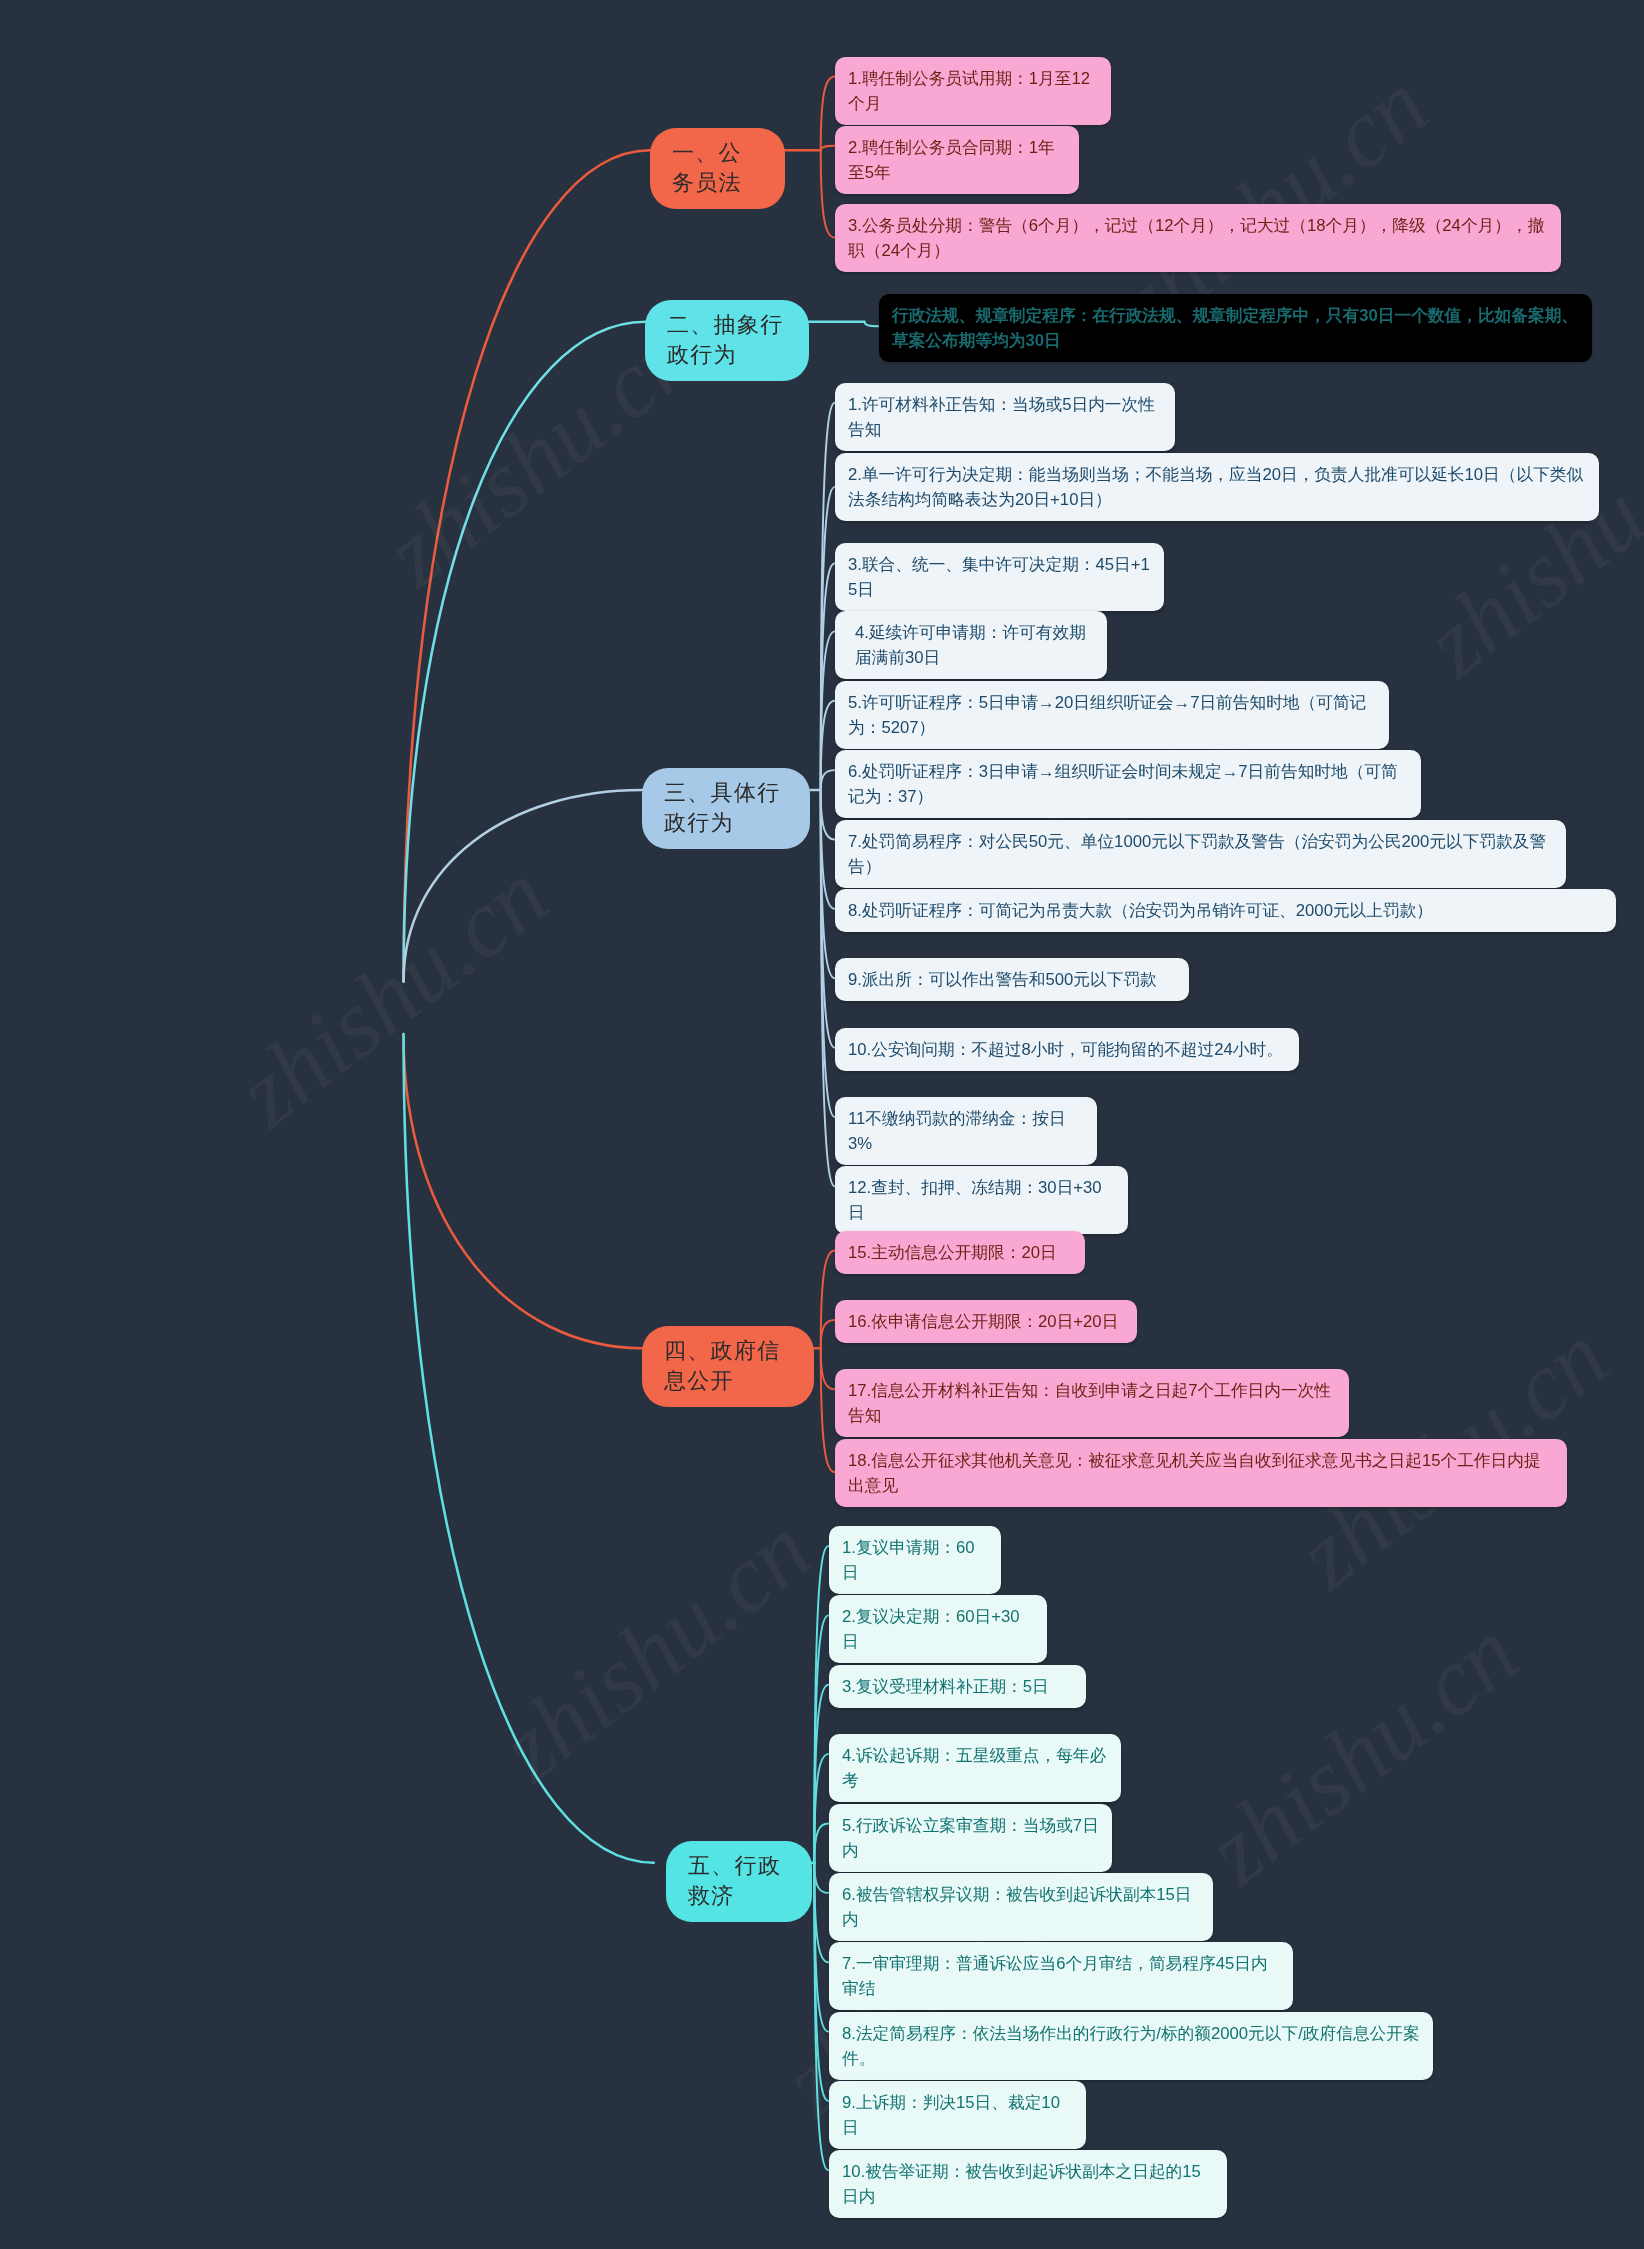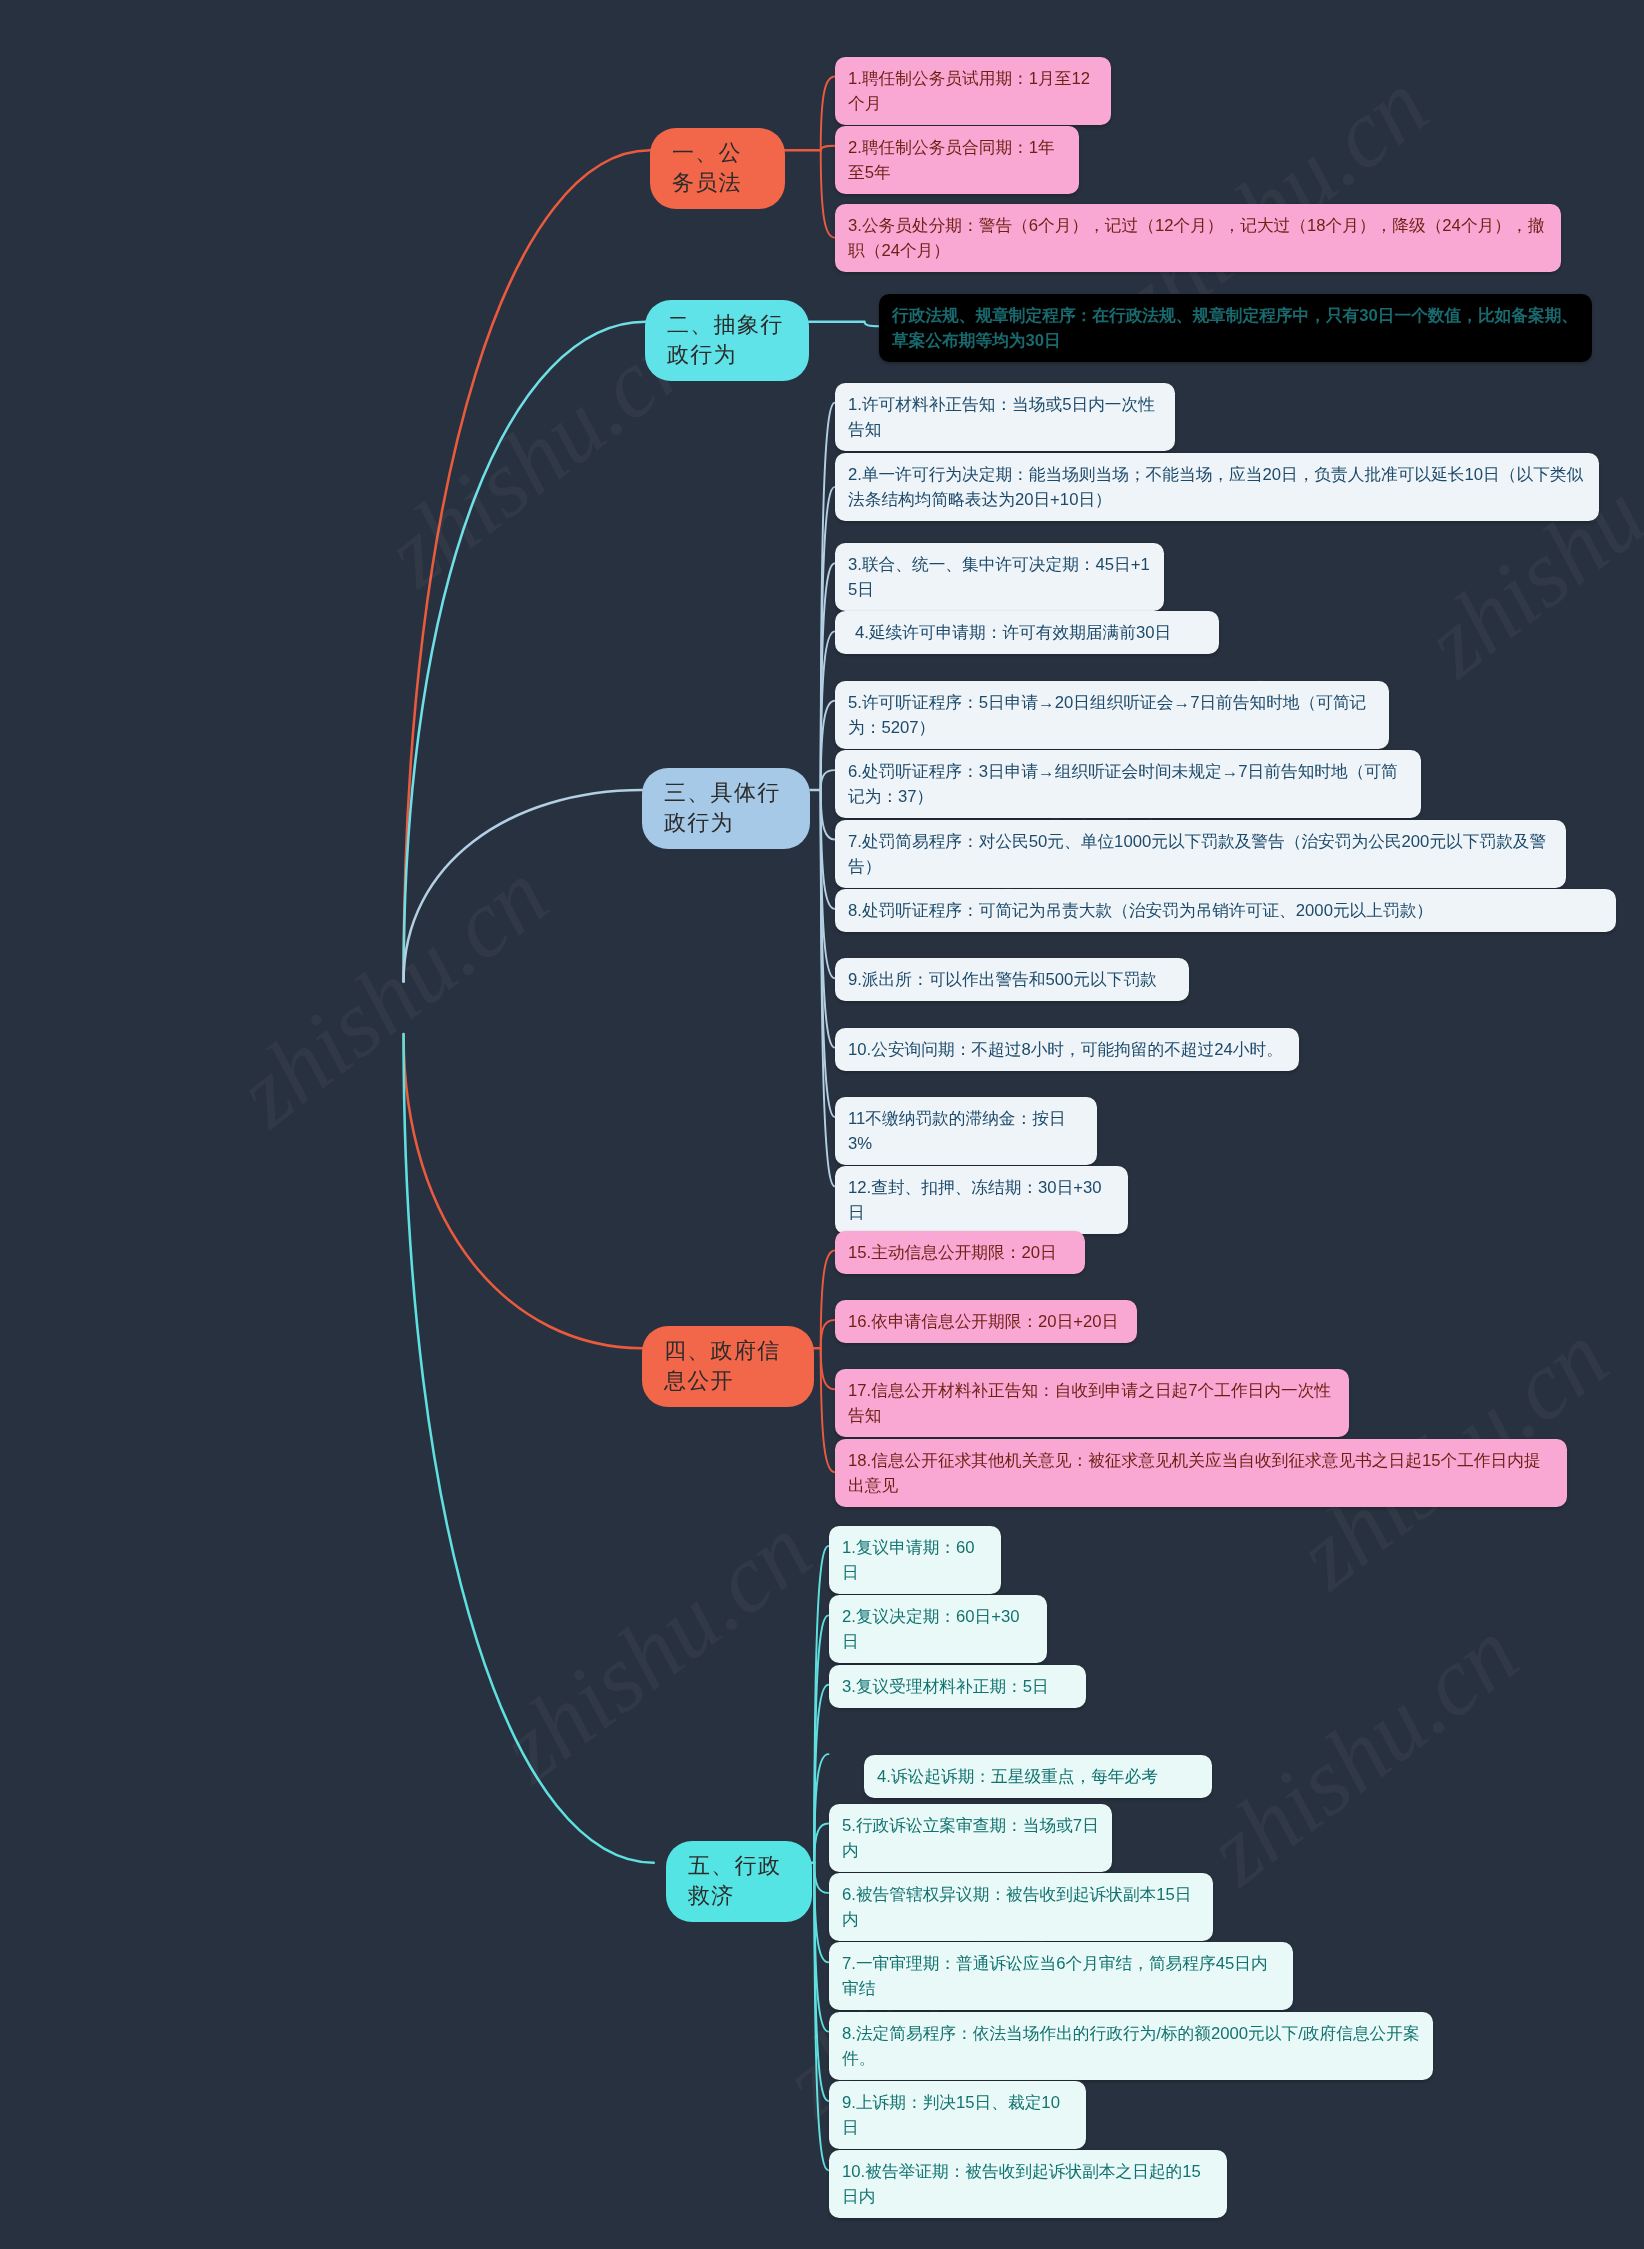--- a/index.html
+++ b/index.html
@@ -133,39 +133,39 @@
     <div class="node branch b1" style="left: 650px; top: 128px; width: 135px; min-height: 44px; background: rgb(242, 102, 74);">一、公务员法</div>
     <div class="node leaf warm" style="left: 835px; top: 57px; width: 276px; min-height: 40px;">1.聘任制公务员试用期：1月至12个月</div>
     <div class="node leaf warm" style="left: 835px; top: 126px; width: 244px; min-height: 40px;">2.聘任制公务员合同期：1年至5年</div>
     <div class="node leaf warm" style="left: 835px; top: 204px; width: 726px; min-height: 67px;">3.公务员处分期：警告（6个月），记过（12个月），记大过（18个月），降级（24个月），撤职（24个月）</div>
     <div class="node branch b2" style="left: 645px; top: 300px; width: 164px; min-height: 44px; background: rgb(95, 227, 232);">二、抽象行政行为</div>
     <div class="node leaf mint" style="left: 879px; top: 294px; width: 713px; min-height: 64px;">行政法规、规章制定程序：在行政法规、规章制定程序中，只有30日一个数值，比如备案期、草案公布期等均为30日</div>
     <div class="node branch b3" style="left: 642px; top: 768px; width: 168px; min-height: 44px; background: rgb(165, 201, 230);">三、具体行政行为</div>
     <div class="node leaf ice" style="left: 835px; top: 383px; width: 340px; min-height: 40px;">1.许可材料补正告知：当场或5日内一次性告知</div>
     <div class="node leaf ice" style="left: 835px; top: 453px; width: 764px; min-height: 67px;">2.单一许可行为决定期：能当场则当场；不能当场，应当20日，负责人批准可以延长10日（以下类似法条结构均简略表达为20日+10日）</div>
     <div class="node leaf ice" style="left: 835px; top: 543px; width: 329px; min-height: 40px;">3.联合、统一、集中许可决定期：45日+15日</div>
-    <div class="node leaf ice" style="left: 835px; top: 611px; width: 384px; min-height: 40px; padding-left: 20px;">4.延续许可申请期：许可有效期届满前30日</div>
+    <div class="node leaf ice" style="left: 835px; top: 611px; width: 272px; min-height: 40px; padding-left: 20px;">4.延续许可申请期：许可有效期届满前30日</div>
     <div class="node leaf ice" style="left: 835px; top: 681px; width: 554px; min-height: 40px;">5.许可听证程序：5日申请→20日组织听证会→7日前告知时地（可简记为：5207）</div>
     <div class="node leaf ice" style="left: 835px; top: 750px; width: 586px; min-height: 40px;">6.处罚听证程序：3日申请→组织听证会时间未规定→7日前告知时地（可简记为：37）</div>
     <div class="node leaf ice" style="left: 835px; top: 820px; width: 731px; min-height: 40px;">7.处罚简易程序：对公民50元、单位1000元以下罚款及警告（治安罚为公民200元以下罚款及警告）</div>
     <div class="node leaf ice" style="left: 835px; top: 889px; width: 781px; min-height: 40px;">8.处罚听证程序：可简记为吊责大款（治安罚为吊销许可证、2000元以上罚款）</div>
     <div class="node leaf ice" style="left: 835px; top: 958px; width: 354px; min-height: 40px;">9.派出所：可以作出警告和500元以下罚款</div>
     <div class="node leaf ice" style="left: 835px; top: 1028px; width: 464px; min-height: 40px;">10.公安询问期：不超过8小时，可能拘留的不超过24小时。</div>
     <div class="node leaf ice" style="left: 835px; top: 1097px; width: 262px; min-height: 40px;">11不缴纳罚款的滞纳金：按日3%</div>
     <div class="node leaf ice" style="left: 835px; top: 1166px; width: 293px; min-height: 40px;">12.查封、扣押、冻结期：30日+30日</div>
     <div class="node branch b4" style="left: 642px; top: 1326px; width: 172px; min-height: 44px; background: rgb(242, 102, 74);">四、政府信息公开</div>
     <div class="node leaf warm" style="left: 835px; top: 1231px; width: 250px; min-height: 40px;">15.主动信息公开期限：20日</div>
     <div class="node leaf warm" style="left: 835px; top: 1300px; width: 302px; min-height: 40px;">16.依申请信息公开期限：20日+20日</div>
     <div class="node leaf warm" style="left: 835px; top: 1369px; width: 514px; min-height: 40px;">17.信息公开材料补正告知：自收到申请之日起7个工作日内一次性告知</div>
     <div class="node leaf warm" style="left: 835px; top: 1439px; width: 732px; min-height: 67px;">18.信息公开征求其他机关意见：被征求意见机关应当自收到征求意见书之日起15个工作日内提出意见</div>
     <div class="node branch b5" style="left: 654px; top: 1841px; width: 146px; min-height: 44px; background: rgb(85, 228, 228);">五、行政救济</div>
     <div class="node leaf aqua" style="left: 829px; top: 1526px; width: 172px; min-height: 40px;">1.复议申请期：60日</div>
     <div class="node leaf aqua" style="left: 829px; top: 1595px; width: 218px; min-height: 40px;">2.复议决定期：60日+30日</div>
     <div class="node leaf aqua" style="left: 829px; top: 1665px; width: 257px; min-height: 40px;">3.复议受理材料补正期：5日</div>
-    <div class="node leaf aqua" style="left: 864px; top: 1734px; width: 348px; min-height: 40px; margin-top: 21px;">4.诉讼起诉期：五星级重点，每年必考</div>
+    <div class="node leaf aqua" style="left: 829px; top: 1734px; width: 292px; min-height: 40px;">4.诉讼起诉期：五星级重点，每年必考</div>
     <div class="node leaf aqua" style="left: 829px; top: 1804px; width: 283px; min-height: 40px;">5.行政诉讼立案审查期：当场或7日内</div>
     <div class="node leaf aqua" style="left: 829px; top: 1873px; width: 384px; min-height: 40px;">6.被告管辖权异议期：被告收到起诉状副本15日内</div>
     <div class="node leaf aqua" style="left: 829px; top: 1942px; width: 464px; min-height: 40px;">7.一审审理期：普通诉讼应当6个月审结，简易程序45日内审结</div>
     <div class="node leaf aqua" style="left: 829px; top: 2012px; width: 604px; min-height: 40px;">8.法定简易程序：依法当场作出的行政行为/标的额2000元以下/政府信息公开案件。</div>
     <div class="node leaf aqua" style="left: 829px; top: 2081px; width: 257px; min-height: 40px;">9.上诉期：判决15日、裁定10日</div>
     <div class="node leaf aqua" style="left: 829px; top: 2150px; width: 398px; min-height: 40px;">10.被告举证期：被告收到起诉状副本之日起的15日内</div>
   </div>
 
 
 </body></html>

